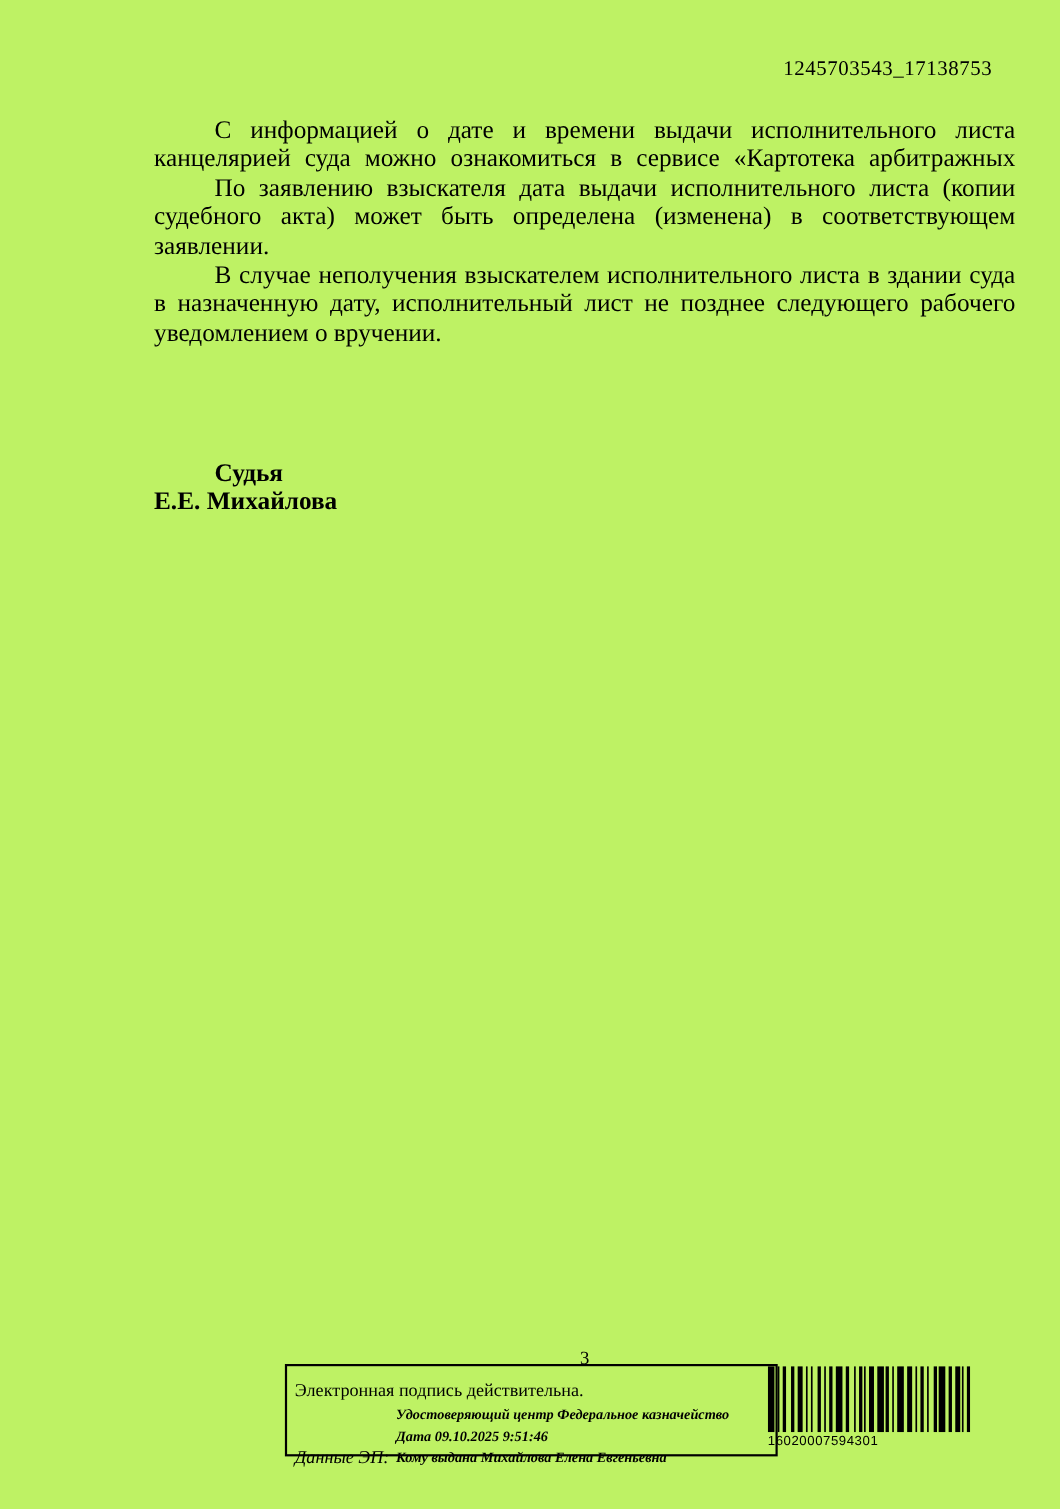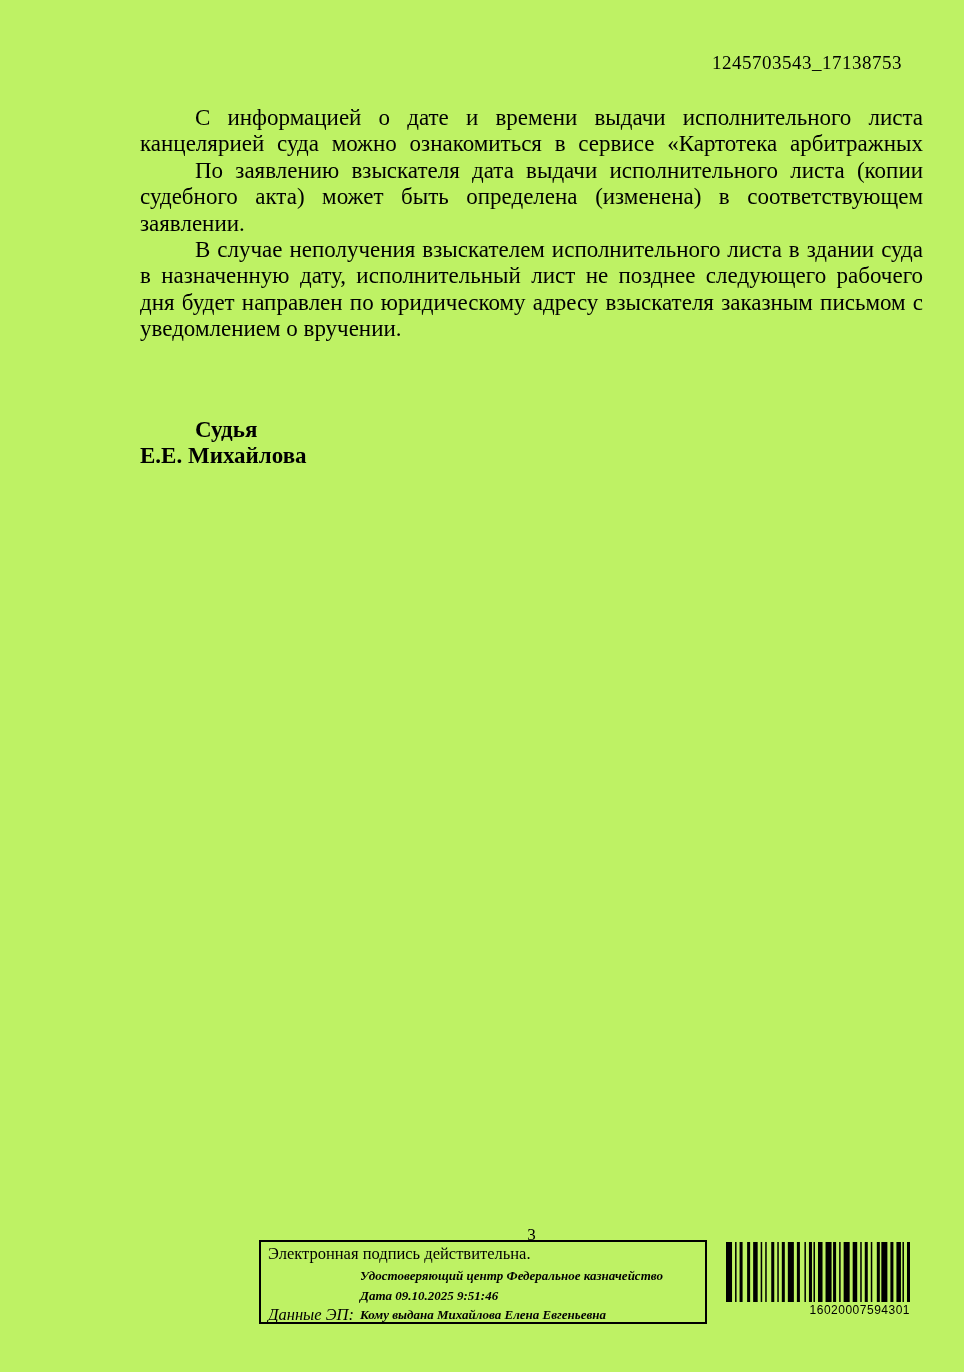--- a/index.html
+++ b/index.html
@@ -32,40 +32,40 @@
   .page-number{
     position:absolute;left:140px;top:1225px;width:783px;
     text-align:center;font-size:17px;line-height:20px;
     z-index:3;
   }
   .stamp{
     position:absolute;left:259px;top:1240px;
     width:448px;height:84px;
     border:2px solid #000;
     box-sizing:border-box;
-    padding:2px 0 0 7px;
+    padding:12px 0 0 7px;
     background:transparent;
     z-index:1;
   }
   .stamp-line1{
     font-size:16.5px;line-height:20px;
   }
   .stamp-row{
     display:flex;align-items:flex-end;margin-top:2px;font-style:italic;
   }
   .stamp-label{
     flex:none;width:92px;
     font-size:16.5px;line-height:20px;
   }
   .stamp-details{
     font-size:13px;line-height:19.5px;font-weight:bold;
   }
   .barcode{
     position:absolute;left:698px;top:1242px;width:184px;
-    z-index:2;text-align:right;margin-left:28px;
+    z-index:2;text-align:left;
   }
   .barcode svg{display:block;width:184px;height:60px;}
   .barcode svg rect{fill:#000;}
   .barcode-num{
     margin-top:2px;
     font-family:"Liberation Sans", sans-serif;
     font-size:12px;line-height:13px;
     letter-spacing:0.5px;
   }
 </style>
@@ -79,21 +79,20 @@
   <div class="body-text">
     <div class="line indent">С информацией о дате и времени выдачи исполнительного листа</div>
     <div class="line">канцелярией суда можно ознакомиться в сервисе «Картотека арбитражных</div>
 
     <div class="line indent">По заявлению взыскателя дата выдачи исполнительного листа (копии</div>
     <div class="line">судебного акта) может быть определена (изменена) в соответствующем</div>
     <div class="line end">заявлении.</div>
 
     <div class="line indent">В случае неполучения  взыскателем исполнительного листа в здании суда</div>
     <div class="line">в назначенную дату, исполнительный лист не позднее следующего рабочего</div>
-    <div class="line">дня будет направлен по юридическому адресу взыскателя заказным письмом с</div>
     <div class="line end">уведомлением о вручении.</div>
   </div>
 
   <div class="sig-row">
     <span class="sig-role">Судья</span>
     <span class="sig-name">Е.Е. Михайлова</span>
   </div>
 
   <div class="page-number">3</div>
 

